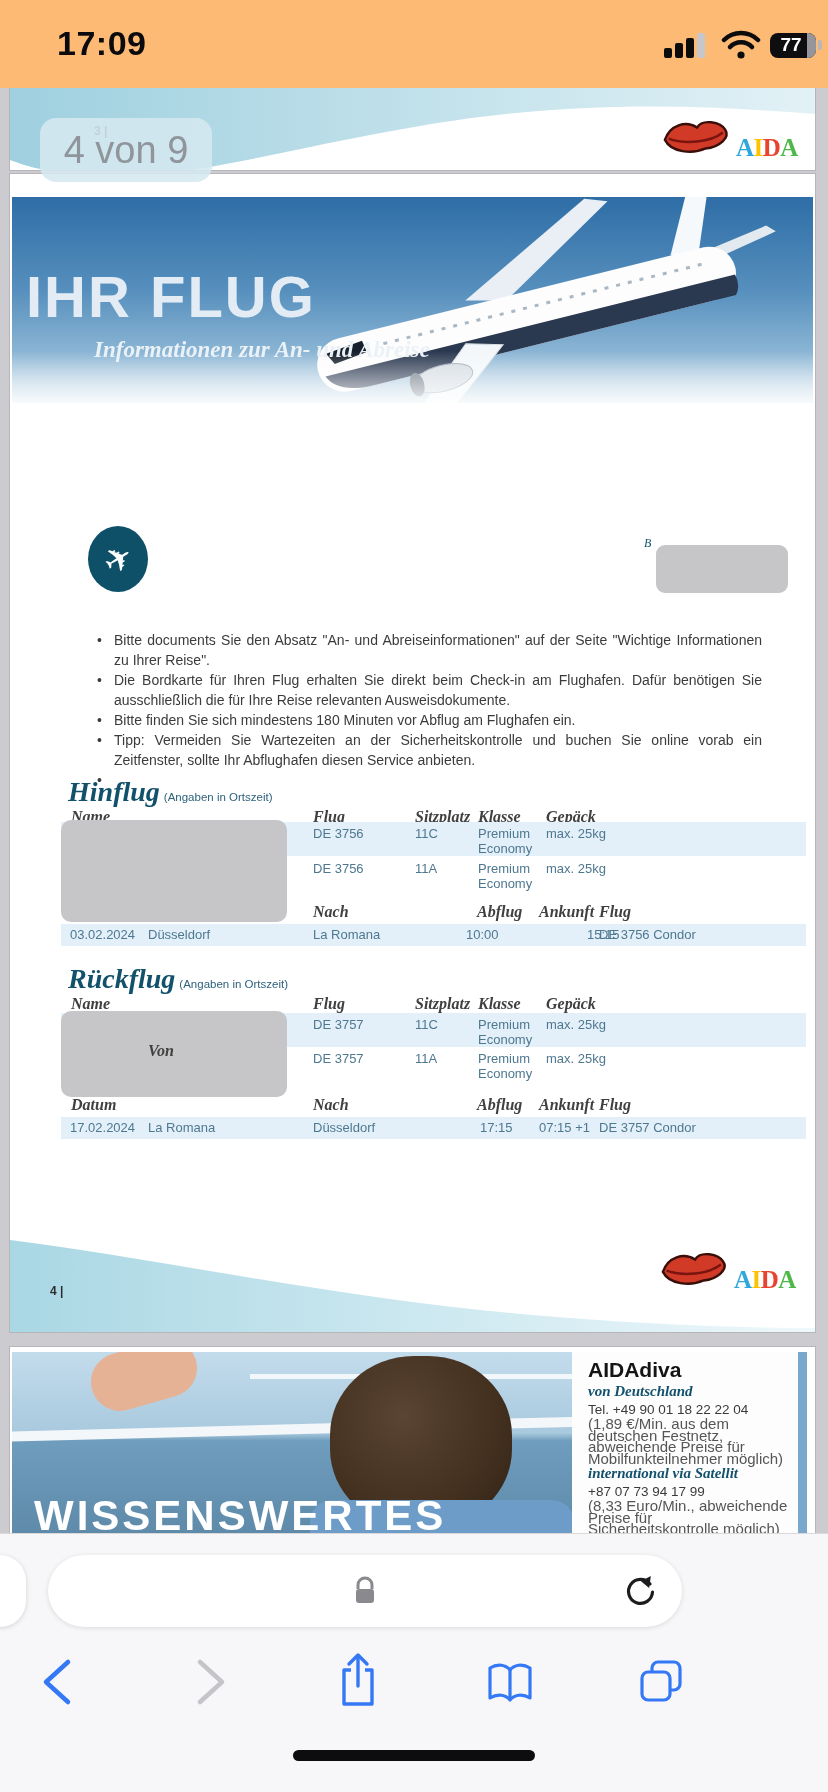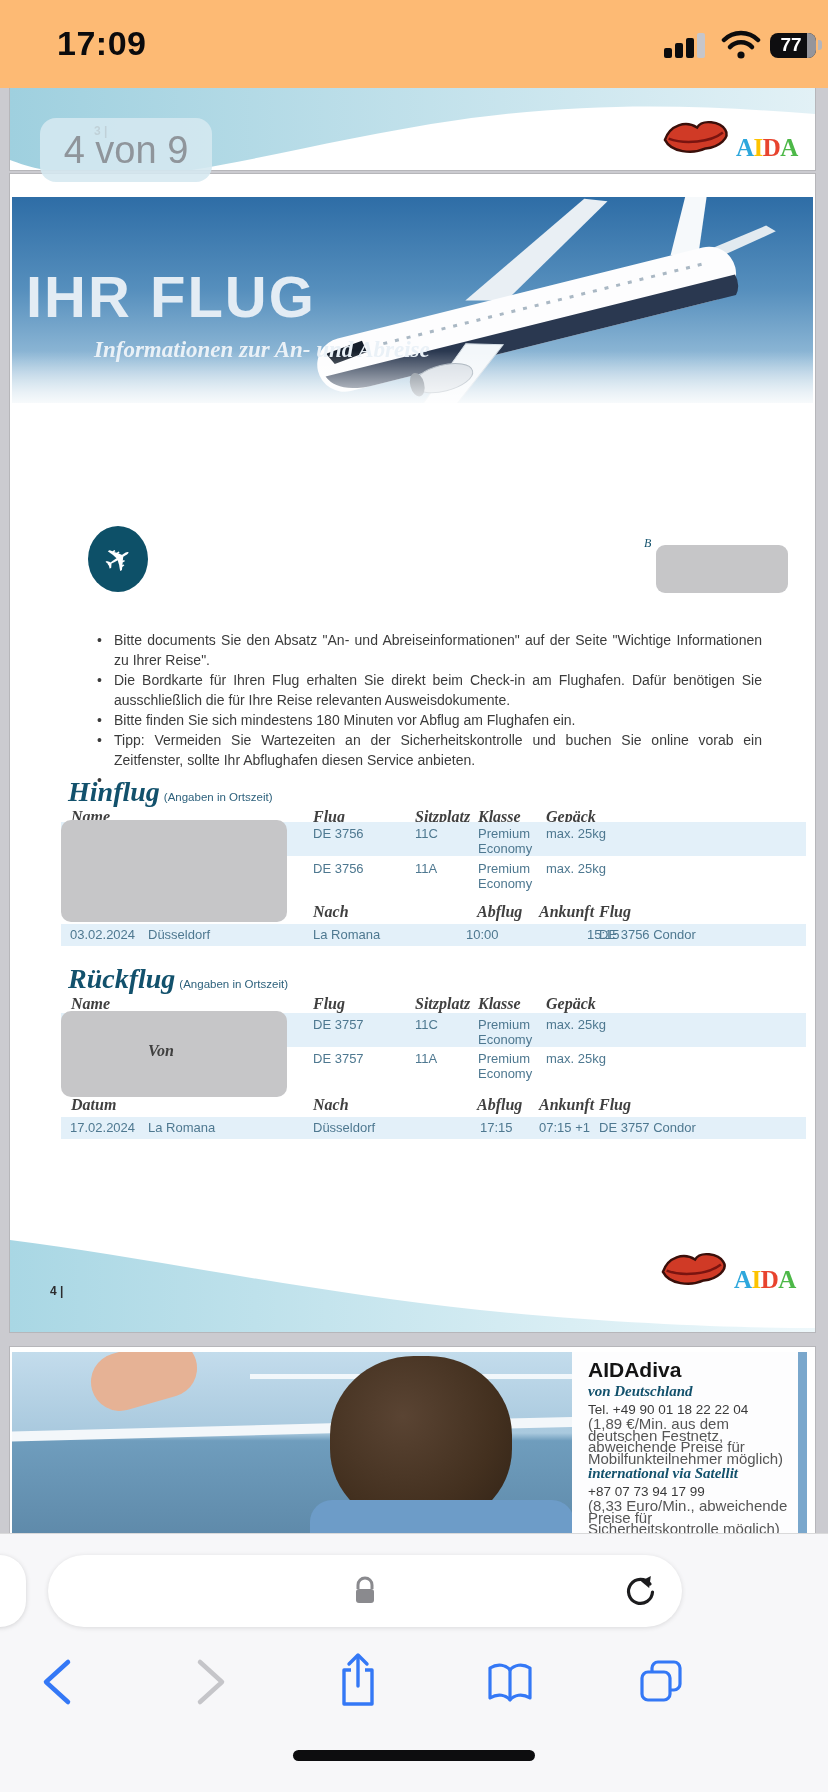--- a/index.html
+++ b/index.html
@@ -272,20 +272,21 @@
       </div>
     </div>
 
     <div class="page p5">
       <div class="photo">
         <div class="rail2"></div>
         <div class="rail1"></div>
         <div class="foot"></div>
         <div class="head5"></div>
         <div class="shoulder"></div>
+        <div class="headline5">WISSENSWERTES</div>
       </div>
       <div class="contact">
         <div class="ship">AIDAdiva</div>
         <div class="clabel">von Deutschland</div>
         <div class="cphone">Tel. +49 90 01 18 22 22 04</div>
         <div class="cnote">(1,89 €/Min. aus dem deutschen Festnetz,</div>
         <div class="cnote">abweichende Preise für Mobilfunkteilnehmer möglich)</div>
         <div class="clabel">international via Satellit</div>
         <div class="cphone">+87 07 73 94 17 99</div>
         <div class="cnote">(8,33 Euro/Min., abweichende Preise für</div>

